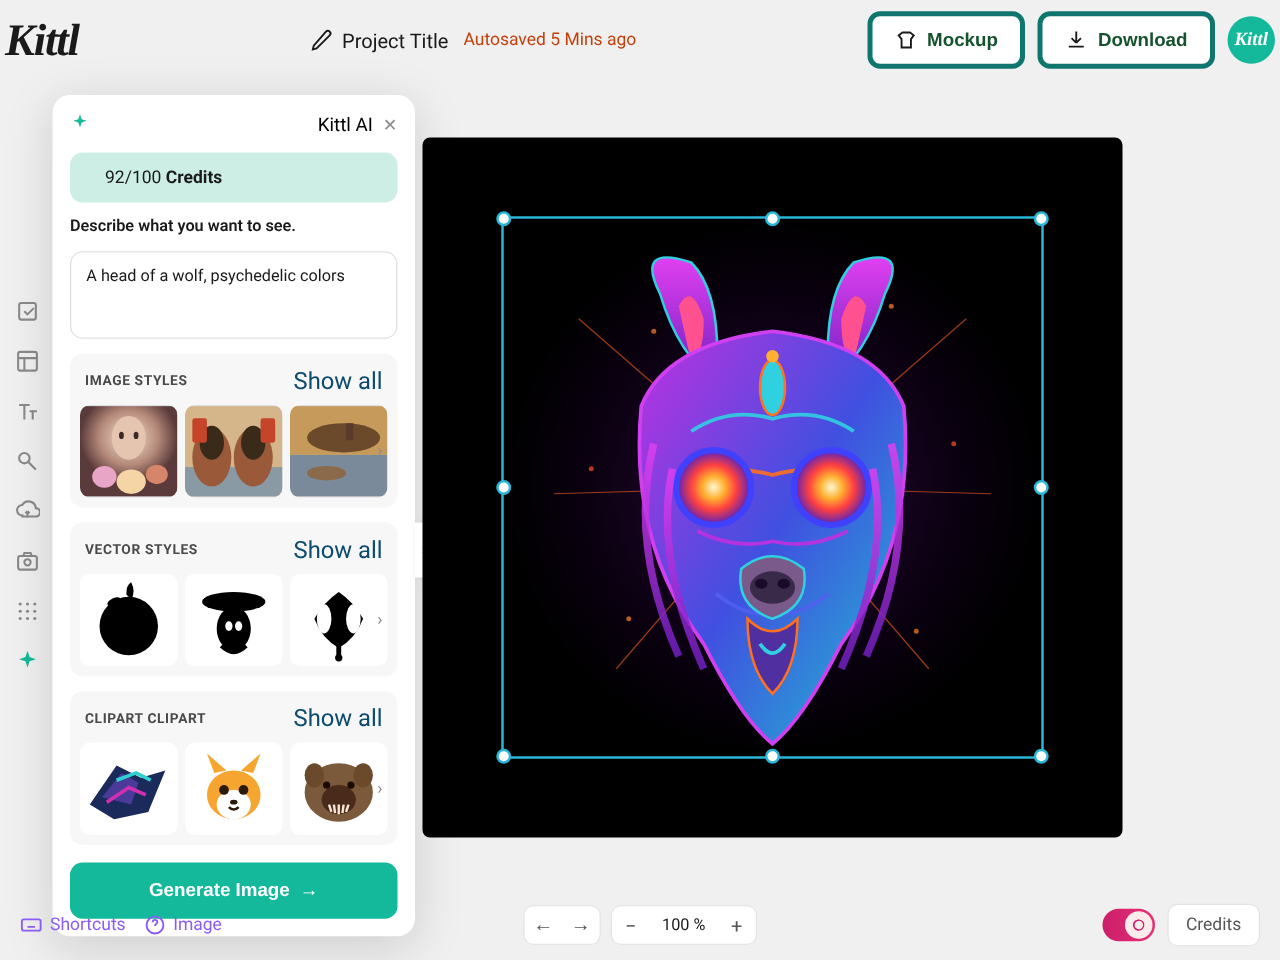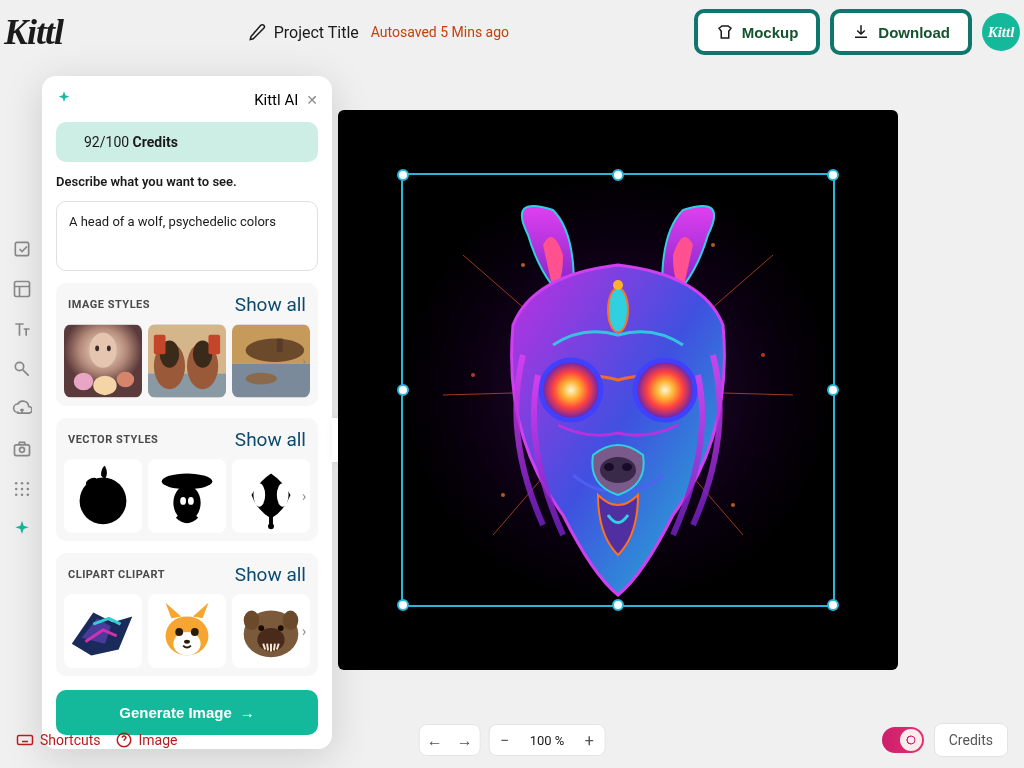--- a/index.html
+++ b/index.html
@@ -53,21 +53,21 @@
   .handle.tm { top: -6px; left: 50%; transform: translateX(-50%); }
   .handle.bm { bottom: -6px; left: 50%; transform: translateX(-50%); }
   .handle.ml { left: -6px; top: 50%; transform: translateY(-50%); }
   .handle.mr { right: -6px; top: 50%; transform: translateY(-50%); }
   
   .panel-tab { position: absolute; left: 332px; top: 418px; width: 14px; height: 44px; background: #fff; border-radius: 0 10px 10px 0; box-shadow: 2px 0 8px rgba(0,0,0,0.1); display: flex; align-items: center; justify-content: center; color: #8a8a8a; font-size: 10px; cursor: pointer; }
   
   
   .bottom-bar { position: absolute; bottom: 0; left: 0; right: 0; height: 56px; display: flex; align-items: center; padding: 0 16px; }
   .bottom-left { display: flex; align-items: center; gap: 14px; }
-  .bottom-btn { display: inline-flex; align-items: center; gap: 6px; font-size: 14px; color: #b91c1c; cursor: pointer; }
+  .bottom-btn { display: inline-flex; align-items: center; gap: 6px; font-size: 14px; color: #8b5cf6; cursor: pointer; }
   .bottom-btn svg { width: 18px; height: 18px; }
   .bottom-center { position: absolute; left: 50%; transform: translateX(-50%); display: flex; align-items: center; gap: 8px; }
   .nav-group, .zoom-group { background: #fff; border: 1px solid #e4e4e4; border-radius: 8px; display: flex; align-items: center; }
   .nav-btn, .zoom-btn { width: 30px; height: 30px; display: flex; align-items: center; justify-content: center; cursor: pointer; color: #555; font-size: 16px; }
   .zoom-label { padding: 0 10px; font-size: 13px; color: #1a1a1a; }
   .bottom-right { margin-left: auto; display: flex; align-items: center; gap: 10px; }
   .layers-btn { background: #fff; border: 1px solid #e4e4e4; border-radius: 8px; padding: 8px 14px; font-size: 14px; color: #555; cursor: pointer; }
   .toggle-pill { width: 42px; height: 26px; border-radius: 20px; background: linear-gradient(90deg, #cc1e6b, #e63174); position: relative; cursor: pointer; }
   .toggle-knob { position: absolute; right: 2px; top: 2px; width: 22px; height: 22px; border-radius: 50%; background: #fcecec; display:flex; align-items:center; justify-content:center; }
   .toggle-knob svg { width:12px; height:12px; stroke:#cc1e6b; }

